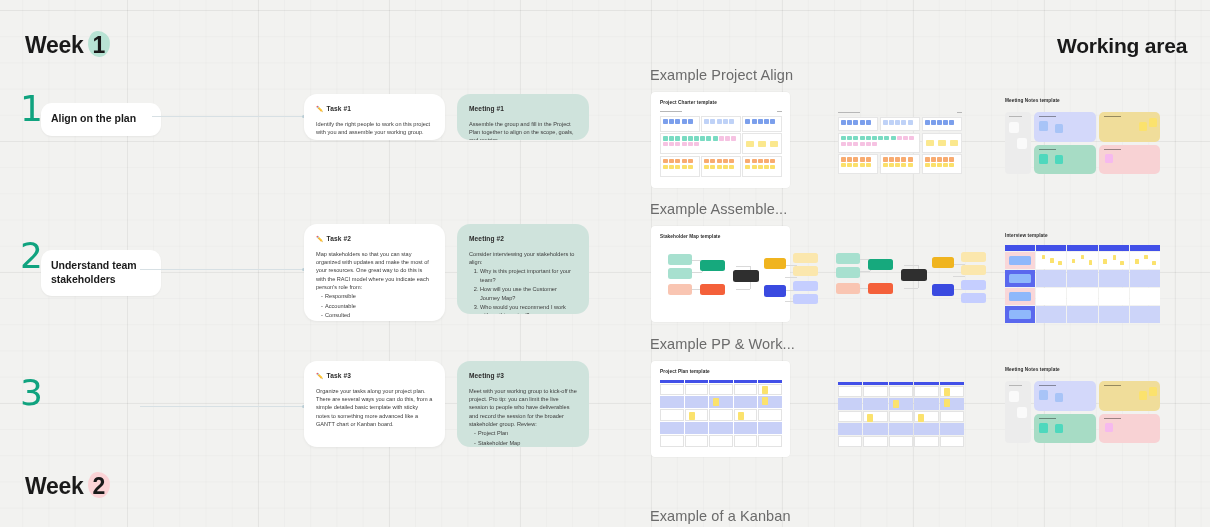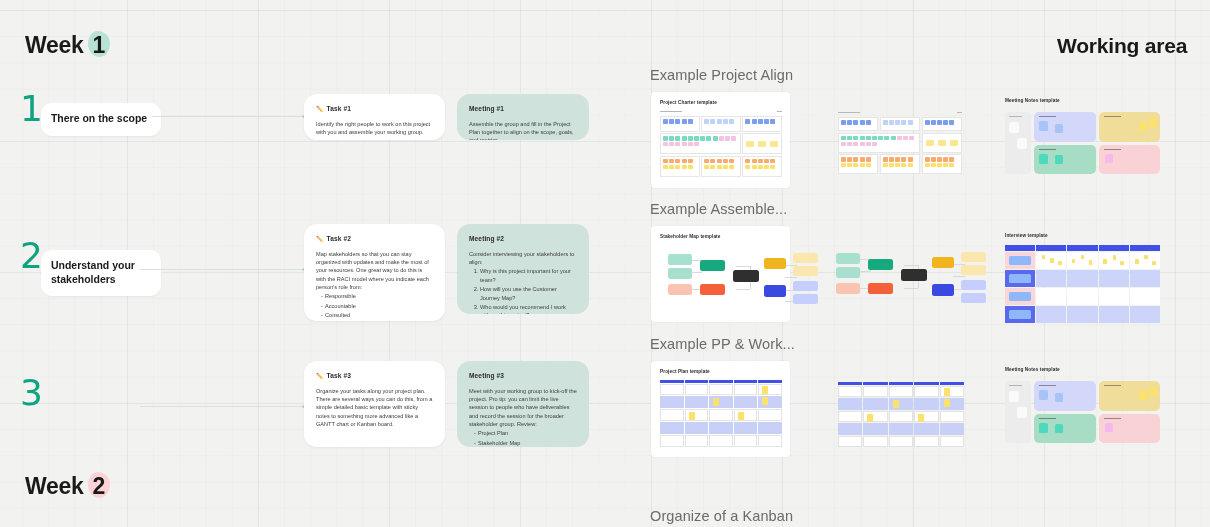--- a/index.html
+++ b/index.html
@@ -327,27 +327,27 @@
 
 <div class="abs week-heading" style="left:25px; top:32px;">
   <span>Week</span>
   <span class="week-num hl-teal">1</span>
 </div>
 
 <div class="abs working-area-title" style="left:1013px; top:34px;margin-left:44px;">Working area</div>
 
 <div class="abs step" style="left:20px; top:93px;">
   <span class="step-num">1</span>
-  <div class="step-card">There on the scope</div>
+  <div class="step-card">Align on the plan</div>
 </div>
 <div class="abs connector" style="left:152px; top:116px; width:152px;"></div>
 
 <div class="abs step" style="left:20px; top:240px;">
   <span class="step-num">2</span>
-  <div class="step-card" style="max-width:90px;">Understand your stakeholders</div>
+  <div class="step-card" style="max-width:90px;">Understand team stakeholders</div>
 </div>
 <div class="abs connector" style="left:140px; top:269px; width:164px;"></div>
 
 <div class="abs step" style="left:20px; top:377px;">
   <span class="step-num">3</span>
 </div>
 <div class="abs connector" style="left:140px; top:406px; width:164px;"></div>
 
 <div class="abs note-card task-card" style="left:304px; top:94px; width:141px; height:46px;">
   <div class="note-title">
@@ -912,13 +912,13 @@
       </div>
     </div>
   </div>
 </div>
 
 <div class="abs week-heading" style="left:25px; top:473px;">
   <span>Week</span>
   <span class="week-num hl-pink">2</span>
 </div>
 
-<div class="abs example-label" style="left:650px; top:508px;">Organize of a Kanban</div>
+<div class="abs example-label" style="left:650px; top:508px;">Example of a Kanban</div>
 
 </body></html>

